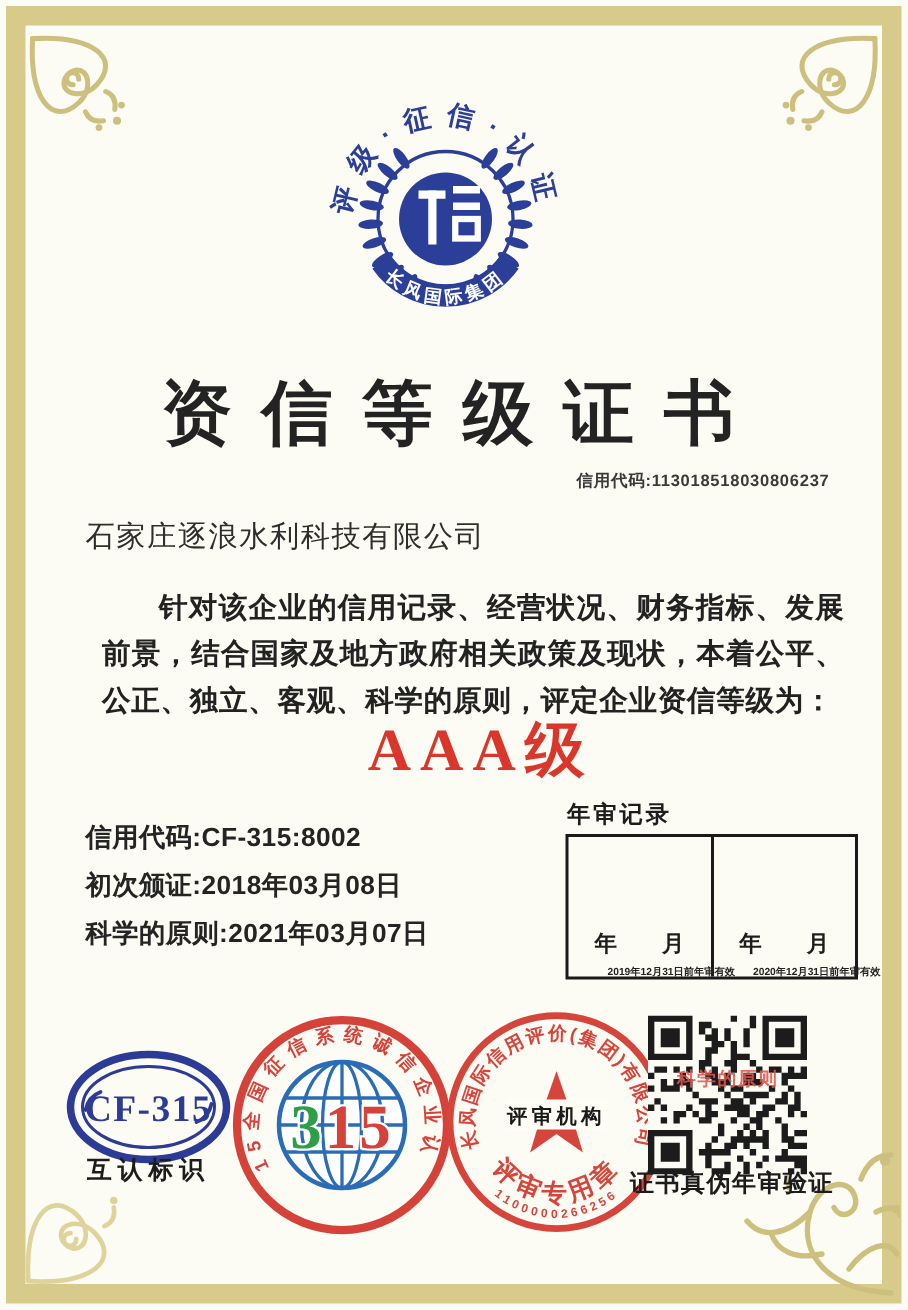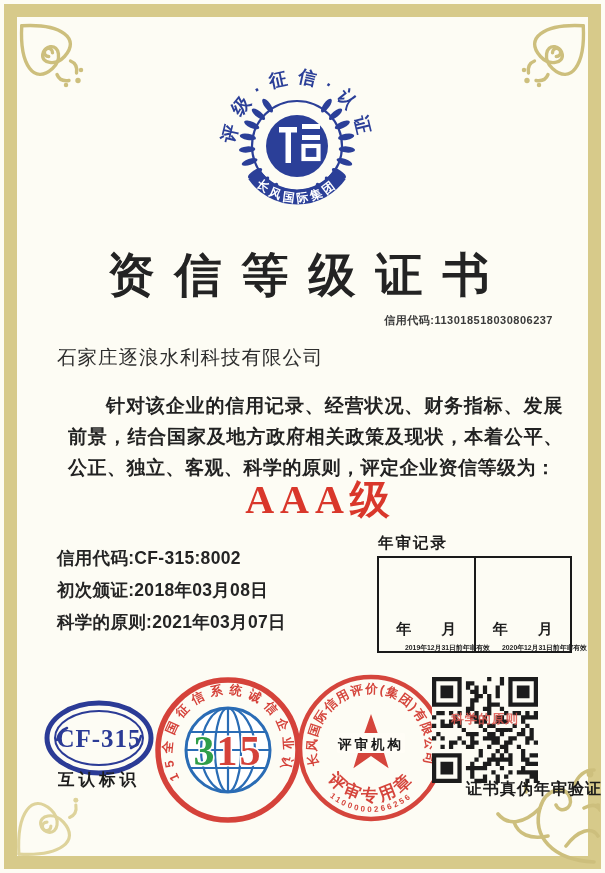--- a/index.html
+++ b/index.html
@@ -28,21 +28,21 @@
   .ar-note{text-align:center;font-weight:700;color:#222;height:11px;line-height:10px;}
   .ar-note span{display:inline-block;font-size:11px;transform:scale(.62);transform-origin:center bottom;white-space:nowrap;}
   .cf-svg{position:absolute;left:44px;top:700px;width:110px;height:76px;}
   .cf-caption{position:absolute;left:34px;top:769px;width:130px;text-align:center;font-size:16.5px;font-weight:700;color:#1c1c1c;letter-spacing:4px;}
   .globe-svg{position:absolute;left:153px;top:675px;width:150px;height:150px;}
   .seal-svg{position:absolute;left:295px;top:672px;width:152px;height:152px;}
   .qr-svg{position:absolute;left:432px;top:677px;width:106px;height:106px;}
   .qr-overlay{position:absolute;left:432px;top:711px;width:106px;text-align:center;
     font-size:12.5px;font-weight:700;color:rgba(222,86,78,.88);letter-spacing:1px;}
   .qr-caption{position:absolute;left:420px;top:779px;width:130px;text-align:right;
-    font-size:16px;font-weight:700;color:#1c1c1c;white-space:nowrap;letter-spacing:1px;margin-left:46px;}
+    font-size:16px;font-weight:700;color:#1c1c1c;white-space:nowrap;letter-spacing:1px;}
 </style>
 </head>
 <body>
 
 <div class="cert">
 
   <div class="gold-frame"></div>
 
   <svg class="flourish" style="left:18px;top:22px;width:75px;height:75px;" viewBox="0 0 100 100">
     <g fill="none" stroke="#cdbf7d" stroke-width="4.5" stroke-linecap="round">

